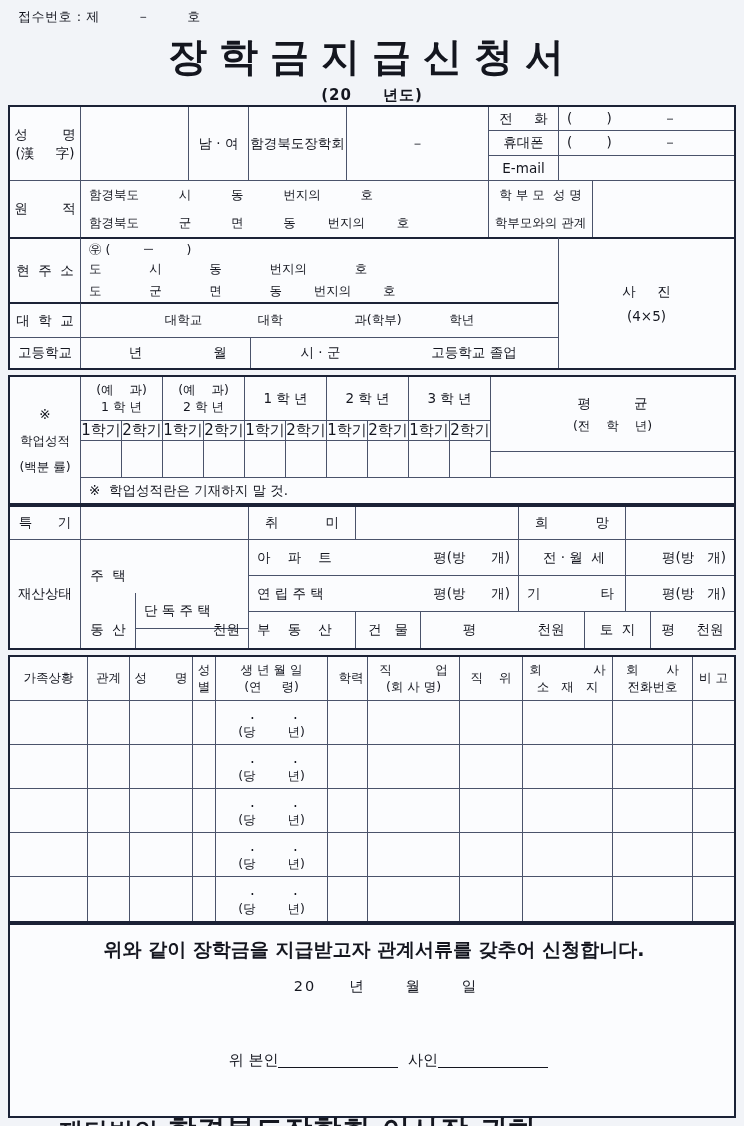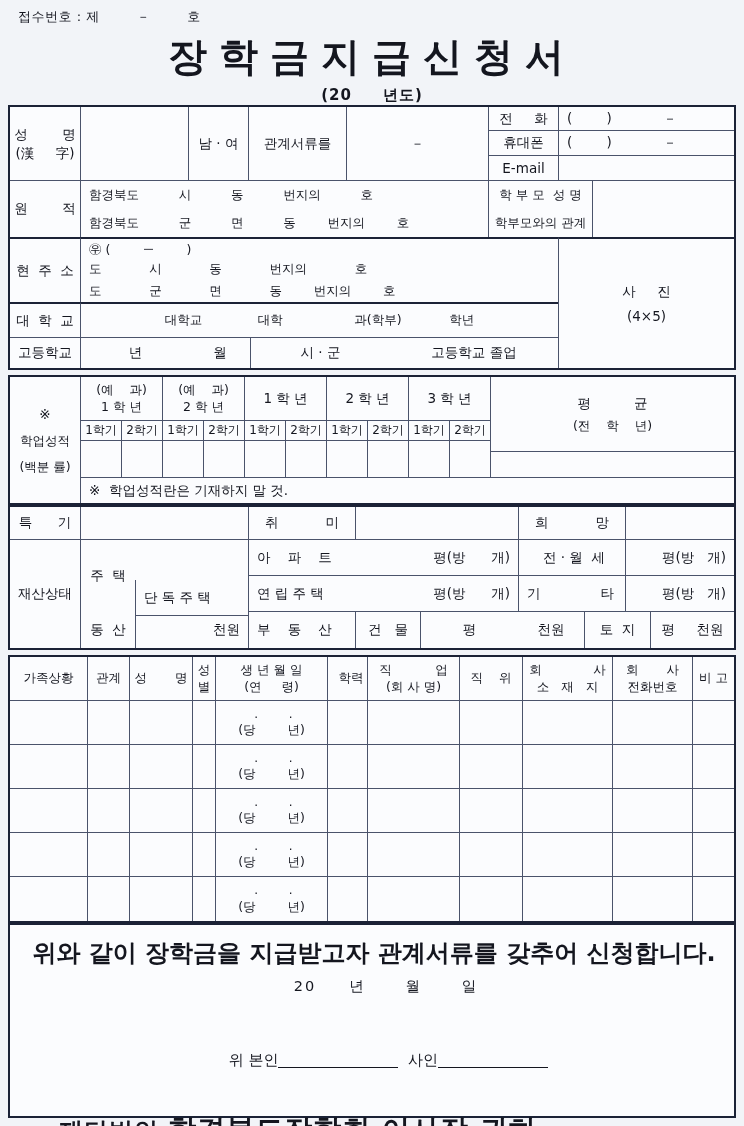--- a/index.html
+++ b/index.html
@@ -41,30 +41,30 @@
     font-size:13.5px;white-space:pre;
   }
   .bl{border-left:1px solid #4a536b;}
   .bt{border-top:1px solid #4a536b;}
   .bb{border-bottom:1px solid #4a536b;}
   .thickt{border-top:2px solid #1b2236;}
   .left{justify-content:flex-start;padding-left:8px;}
   .right{justify-content:flex-end;padding-right:8px;}
   .stack{flex-direction:column;line-height:1.35;}
   .small{font-size:12.5px;}
-  .xsmall{font-size:12px;}
+  .xsmall{font-size:15px;}
 
   
   .decl{
     position:absolute;left:8px;top:923px;width:728px;height:195px;
     border:2px solid #1b2236;box-sizing:border-box;background:#fbfcfe;
   }
   .decl-line{
     position:absolute;left:0;width:728px;text-align:center;
-    font-size:24px;font-weight:bold;white-space:pre;
+    font-size:19px;font-weight:bold;white-space:pre;
   }
   .decl-date{
     position:absolute;left:0;width:728px;text-align:center;
     font-size:14.5px;white-space:pre;letter-spacing:2px;
   }
   .sign-row{
     position:absolute;left:0;width:728px;text-align:center;
     font-size:15px;white-space:pre;
   }
   .ul{display:inline-block;border-bottom:1.6px solid #14161f;width:120px;height:16px;vertical-align:-3px;}
@@ -86,21 +86,21 @@
   <div class="subtitle">(20     년도)</div>
 
   <div class="frame">
 
     <div class="cell stack" style="left:0;top:0;width:70px;height:73px;">
       <span>성        명</span>
       <span>(漢     字)</span>
     </div>
     <div class="cell bl" style="left:70px;top:0;width:108px;height:73px;"></div>
     <div class="cell bl" style="left:178px;top:0;width:60px;height:73px;">남 · 여</div>
-    <div class="cell bl" style="left:238px;top:0;width:98px;height:73px;">관계서류를</div>
+    <div class="cell bl" style="left:238px;top:0;width:98px;height:73px;">함경북도장학회</div>
     <div class="cell bl" style="left:336px;top:0;width:142px;height:73px;">－</div>
 
     <div class="cell bl bb" style="left:478px;top:0;width:70px;height:24px;">전     화</div>
     <div class="cell bl bb left" style="left:548px;top:0;width:176px;height:24px;">(        )            －</div>
     <div class="cell bl bb" style="left:478px;top:24px;width:70px;height:25px;">휴대폰</div>
     <div class="cell bl bb left" style="left:548px;top:24px;width:176px;height:25px;">(        )            －</div>
     <div class="cell bl" style="left:478px;top:49px;width:70px;height:24px;">E-mail</div>
     <div class="cell bl left" style="left:548px;top:49px;width:176px;height:24px;"></div>
 
     <div class="cell bt" style="left:0;top:73px;width:70px;height:57px;">원        적</div>
@@ -191,21 +191,21 @@
     <div class="cell bb bl" style="left:615px;top:0;width:109px;height:33px;"></div>
 
     <div class="cell" style="left:0;top:33px;width:70px;height:108px;">재산상태</div>
     <div class="cell bl" style="left:70px;top:33px;width:55px;height:72px;">주  택</div>
 
     <div class="cell bl bb left" style="left:238px;top:33px;width:107px;height:36px;">아    파    트</div>
     <div class="cell bb right" style="left:345px;top:33px;width:163px;height:36px;">평(방      개)</div>
     <div class="cell bl bb left" style="left:508px;top:33px;width:107px;height:36px;padding-left:24px;">전 · 월  세</div>
     <div class="cell bl bb right" style="left:615px;top:33px;width:109px;height:36px;">평(방   개)</div>
 
-    <div class="cell bl bb left" style="left:125px;top:73px;width:113px;height:36px;">단 독 주 택</div>
+    <div class="cell bl bb left" style="left:125px;top:86px;width:113px;height:36px;">단 독 주 택</div>
     <div class="cell bl bb left" style="left:238px;top:69px;width:107px;height:36px;">연 립 주 택</div>
     <div class="cell bb right" style="left:345px;top:69px;width:163px;height:36px;">평(방      개)</div>
     <div class="cell bl bb left" style="left:508px;top:69px;width:107px;height:36px;">기              타</div>
     <div class="cell bl bb right" style="left:615px;top:69px;width:109px;height:36px;">평(방   개)</div>
 
     <div class="cell bl" style="left:70px;top:105px;width:55px;height:36px;">동  산</div>
     <div class="cell bl right" style="left:125px;top:105px;width:113px;height:36px;">천원</div>
     <div class="cell bl left" style="left:238px;top:105px;width:107px;height:36px;">부    동    산</div>
     <div class="cell bl" style="left:345px;top:105px;width:65px;height:36px;">건   물</div>
     <div class="cell bl" style="left:410px;top:105px;width:98px;height:36px;">평</div>

